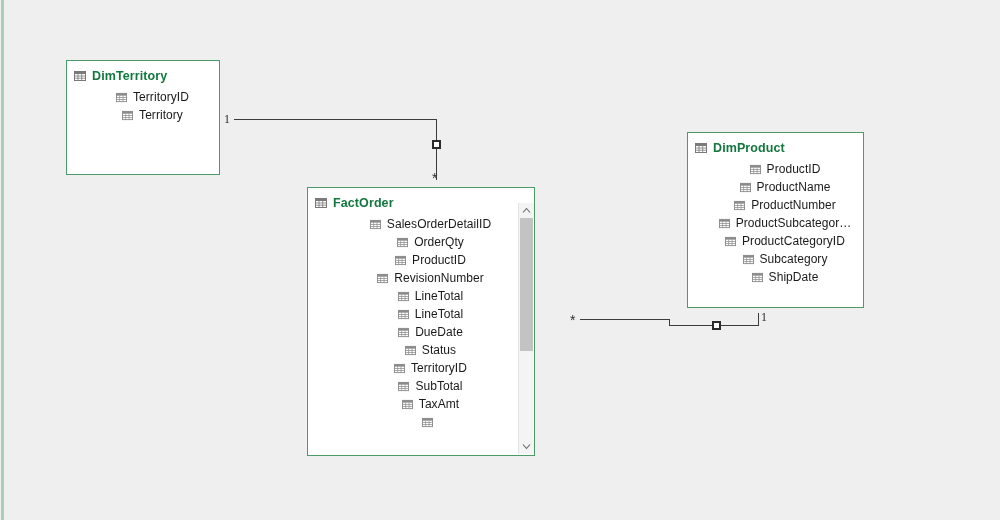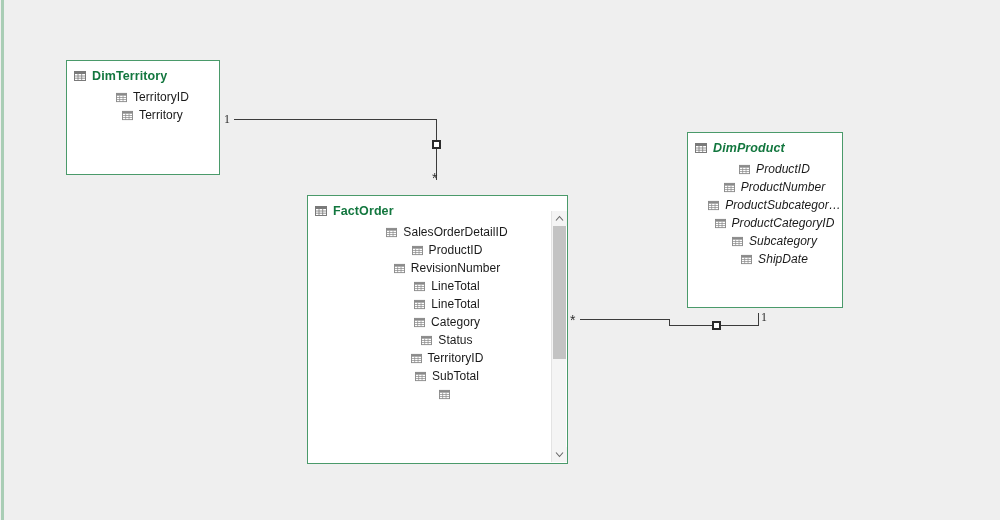--- a/index.html
+++ b/index.html
@@ -182,21 +182,21 @@
               <line x1="0.5" x2="11.5" y1="6" y2="6" stroke="#8a8a8a" stroke-width="0.8"></line>
               <line x1="0.5" x2="11.5" y1="8.2" y2="8.2" stroke="#8a8a8a" stroke-width="0.8"></line>
               <line x1="4" x2="4" y1="4" y2="10.5" stroke="#8a8a8a" stroke-width="0.8"></line>
               <line x1="7.7" x2="7.7" y1="4" y2="10.5" stroke="#8a8a8a" stroke-width="0.8"></line>
             </svg>
           </span>
           <span class="field-label">Territory</span>
         </div>
       </div>
     </div>
-    <div class="entity" style="left: 307px; top: 187px; width: 261px; height: 269px; margin-top: 8px;">
+    <div class="entity" style="left: 307px; top: 187px; width: 228px; height: 269px;">
       <div class="entity-header">
         <span class="ic">
           <svg width="12" height="12" viewBox="0 0 12 12">
             <rect x="0.5" y="1.5" width="11" height="9" fill="#ffffff" stroke="#7a7a7a"></rect>
             <rect x="0.5" y="1.5" width="11" height="2.5" fill="#7a7a7a"></rect>
             <line x1="0.5" x2="11.5" y1="6" y2="6" stroke="#7a7a7a" stroke-width="0.8"></line>
             <line x1="0.5" x2="11.5" y1="8.2" y2="8.2" stroke="#7a7a7a" stroke-width="0.8"></line>
             <line x1="4" x2="4" y1="4" y2="10.5" stroke="#7a7a7a" stroke-width="0.8"></line>
             <line x1="7.7" x2="7.7" y1="4" y2="10.5" stroke="#7a7a7a" stroke-width="0.8"></line>
           </svg>
@@ -221,20 +221,33 @@
           <span class="ic">
             <svg width="11" height="11" viewBox="0 0 12 12">
               <rect x="0.5" y="1.5" width="11" height="9" fill="#ffffff" stroke="#8a8a8a"></rect>
               <rect x="0.5" y="1.5" width="11" height="2.5" fill="#8a8a8a"></rect>
               <line x1="0.5" x2="11.5" y1="6" y2="6" stroke="#8a8a8a" stroke-width="0.8"></line>
               <line x1="0.5" x2="11.5" y1="8.2" y2="8.2" stroke="#8a8a8a" stroke-width="0.8"></line>
               <line x1="4" x2="4" y1="4" y2="10.5" stroke="#8a8a8a" stroke-width="0.8"></line>
               <line x1="7.7" x2="7.7" y1="4" y2="10.5" stroke="#8a8a8a" stroke-width="0.8"></line>
             </svg>
           </span>
+          <span class="field-label">OrderQty</span>
+        </div>
+        <div class="field">
+          <span class="ic">
+            <svg width="11" height="11" viewBox="0 0 12 12">
+              <rect x="0.5" y="1.5" width="11" height="9" fill="#ffffff" stroke="#8a8a8a"></rect>
+              <rect x="0.5" y="1.5" width="11" height="2.5" fill="#8a8a8a"></rect>
+              <line x1="0.5" x2="11.5" y1="6" y2="6" stroke="#8a8a8a" stroke-width="0.8"></line>
+              <line x1="0.5" x2="11.5" y1="8.2" y2="8.2" stroke="#8a8a8a" stroke-width="0.8"></line>
+              <line x1="4" x2="4" y1="4" y2="10.5" stroke="#8a8a8a" stroke-width="0.8"></line>
+              <line x1="7.7" x2="7.7" y1="4" y2="10.5" stroke="#8a8a8a" stroke-width="0.8"></line>
+            </svg>
+          </span>
           <span class="field-label">ProductID</span>
         </div>
         <div class="field">
           <span class="ic">
             <svg width="11" height="11" viewBox="0 0 12 12">
               <rect x="0.5" y="1.5" width="11" height="9" fill="#ffffff" stroke="#8a8a8a"></rect>
               <rect x="0.5" y="1.5" width="11" height="2.5" fill="#8a8a8a"></rect>
               <line x1="0.5" x2="11.5" y1="6" y2="6" stroke="#8a8a8a" stroke-width="0.8"></line>
               <line x1="0.5" x2="11.5" y1="8.2" y2="8.2" stroke="#8a8a8a" stroke-width="0.8"></line>
               <line x1="4" x2="4" y1="4" y2="10.5" stroke="#8a8a8a" stroke-width="0.8"></line>
@@ -273,21 +286,21 @@
           <span class="ic">
             <svg width="11" height="11" viewBox="0 0 12 12">
               <rect x="0.5" y="1.5" width="11" height="9" fill="#ffffff" stroke="#8a8a8a"></rect>
               <rect x="0.5" y="1.5" width="11" height="2.5" fill="#8a8a8a"></rect>
               <line x1="0.5" x2="11.5" y1="6" y2="6" stroke="#8a8a8a" stroke-width="0.8"></line>
               <line x1="0.5" x2="11.5" y1="8.2" y2="8.2" stroke="#8a8a8a" stroke-width="0.8"></line>
               <line x1="4" x2="4" y1="4" y2="10.5" stroke="#8a8a8a" stroke-width="0.8"></line>
               <line x1="7.7" x2="7.7" y1="4" y2="10.5" stroke="#8a8a8a" stroke-width="0.8"></line>
             </svg>
           </span>
-          <span class="field-label">Category</span>
+          <span class="field-label">DueDate</span>
         </div>
         <div class="field">
           <span class="ic">
             <svg width="11" height="11" viewBox="0 0 12 12">
               <rect x="0.5" y="1.5" width="11" height="9" fill="#ffffff" stroke="#8a8a8a"></rect>
               <rect x="0.5" y="1.5" width="11" height="2.5" fill="#8a8a8a"></rect>
               <line x1="0.5" x2="11.5" y1="6" y2="6" stroke="#8a8a8a" stroke-width="0.8"></line>
               <line x1="0.5" x2="11.5" y1="8.2" y2="8.2" stroke="#8a8a8a" stroke-width="0.8"></line>
               <line x1="4" x2="4" y1="4" y2="10.5" stroke="#8a8a8a" stroke-width="0.8"></line>
               <line x1="7.7" x2="7.7" y1="4" y2="10.5" stroke="#8a8a8a" stroke-width="0.8"></line>
@@ -313,20 +326,33 @@
             <svg width="11" height="11" viewBox="0 0 12 12">
               <rect x="0.5" y="1.5" width="11" height="9" fill="#ffffff" stroke="#8a8a8a"></rect>
               <rect x="0.5" y="1.5" width="11" height="2.5" fill="#8a8a8a"></rect>
               <line x1="0.5" x2="11.5" y1="6" y2="6" stroke="#8a8a8a" stroke-width="0.8"></line>
               <line x1="0.5" x2="11.5" y1="8.2" y2="8.2" stroke="#8a8a8a" stroke-width="0.8"></line>
               <line x1="4" x2="4" y1="4" y2="10.5" stroke="#8a8a8a" stroke-width="0.8"></line>
               <line x1="7.7" x2="7.7" y1="4" y2="10.5" stroke="#8a8a8a" stroke-width="0.8"></line>
             </svg>
           </span>
           <span class="field-label">SubTotal</span>
+        </div>
+        <div class="field">
+          <span class="ic">
+            <svg width="11" height="11" viewBox="0 0 12 12">
+              <rect x="0.5" y="1.5" width="11" height="9" fill="#ffffff" stroke="#8a8a8a"></rect>
+              <rect x="0.5" y="1.5" width="11" height="2.5" fill="#8a8a8a"></rect>
+              <line x1="0.5" x2="11.5" y1="6" y2="6" stroke="#8a8a8a" stroke-width="0.8"></line>
+              <line x1="0.5" x2="11.5" y1="8.2" y2="8.2" stroke="#8a8a8a" stroke-width="0.8"></line>
+              <line x1="4" x2="4" y1="4" y2="10.5" stroke="#8a8a8a" stroke-width="0.8"></line>
+              <line x1="7.7" x2="7.7" y1="4" y2="10.5" stroke="#8a8a8a" stroke-width="0.8"></line>
+            </svg>
+          </span>
+          <span class="field-label">TaxAmt</span>
         </div>
         <div class="field">
           <span class="ic">
             <svg width="11" height="11" viewBox="0 0 12 12">
               <rect x="0.5" y="1.5" width="11" height="9" fill="#ffffff" stroke="#8a8a8a"></rect>
               <rect x="0.5" y="1.5" width="11" height="2.5" fill="#8a8a8a"></rect>
               <line x1="0.5" x2="11.5" y1="6" y2="6" stroke="#8a8a8a" stroke-width="0.8"></line>
               <line x1="0.5" x2="11.5" y1="8.2" y2="8.2" stroke="#8a8a8a" stroke-width="0.8"></line>
               <line x1="4" x2="4" y1="4" y2="10.5" stroke="#8a8a8a" stroke-width="0.8"></line>
               <line x1="7.7" x2="7.7" y1="4" y2="10.5" stroke="#8a8a8a" stroke-width="0.8"></line>
@@ -342,21 +368,21 @@
           </svg>
         </div>
         <div class="arrow down">
           <svg width="9" height="7" viewBox="0 0 9 7">
             <path d="M1 1.5 L4.5 5.5 L8 1.5" fill="none" stroke="#666666" stroke-width="1.1"></path>
           </svg>
         </div>
         <div class="thumb" style="top: 15px; height: 133.2px;"></div>
       </div>
     </div>
-    <div class="entity" style="left: 687px; top: 132px; width: 156px; height: 176px; font-style: italic;">
+    <div class="entity" style="left: 687px; top: 132px; width: 177px; height: 176px;">
       <div class="entity-header">
         <span class="ic">
           <svg width="12" height="12" viewBox="0 0 12 12">
             <rect x="0.5" y="1.5" width="11" height="9" fill="#ffffff" stroke="#7a7a7a"></rect>
             <rect x="0.5" y="1.5" width="11" height="2.5" fill="#7a7a7a"></rect>
             <line x1="0.5" x2="11.5" y1="6" y2="6" stroke="#7a7a7a" stroke-width="0.8"></line>
             <line x1="0.5" x2="11.5" y1="8.2" y2="8.2" stroke="#7a7a7a" stroke-width="0.8"></line>
             <line x1="4" x2="4" y1="4" y2="10.5" stroke="#7a7a7a" stroke-width="0.8"></line>
             <line x1="7.7" x2="7.7" y1="4" y2="10.5" stroke="#7a7a7a" stroke-width="0.8"></line>
           </svg>
@@ -369,20 +395,33 @@
             <svg width="11" height="11" viewBox="0 0 12 12">
               <rect x="0.5" y="1.5" width="11" height="9" fill="#ffffff" stroke="#8a8a8a"></rect>
               <rect x="0.5" y="1.5" width="11" height="2.5" fill="#8a8a8a"></rect>
               <line x1="0.5" x2="11.5" y1="6" y2="6" stroke="#8a8a8a" stroke-width="0.8"></line>
               <line x1="0.5" x2="11.5" y1="8.2" y2="8.2" stroke="#8a8a8a" stroke-width="0.8"></line>
               <line x1="4" x2="4" y1="4" y2="10.5" stroke="#8a8a8a" stroke-width="0.8"></line>
               <line x1="7.7" x2="7.7" y1="4" y2="10.5" stroke="#8a8a8a" stroke-width="0.8"></line>
             </svg>
           </span>
           <span class="field-label">ProductID</span>
+        </div>
+        <div class="field">
+          <span class="ic">
+            <svg width="11" height="11" viewBox="0 0 12 12">
+              <rect x="0.5" y="1.5" width="11" height="9" fill="#ffffff" stroke="#8a8a8a"></rect>
+              <rect x="0.5" y="1.5" width="11" height="2.5" fill="#8a8a8a"></rect>
+              <line x1="0.5" x2="11.5" y1="6" y2="6" stroke="#8a8a8a" stroke-width="0.8"></line>
+              <line x1="0.5" x2="11.5" y1="8.2" y2="8.2" stroke="#8a8a8a" stroke-width="0.8"></line>
+              <line x1="4" x2="4" y1="4" y2="10.5" stroke="#8a8a8a" stroke-width="0.8"></line>
+              <line x1="7.7" x2="7.7" y1="4" y2="10.5" stroke="#8a8a8a" stroke-width="0.8"></line>
+            </svg>
+          </span>
+          <span class="field-label">ProductName</span>
         </div>
         <div class="field">
           <span class="ic">
             <svg width="11" height="11" viewBox="0 0 12 12">
               <rect x="0.5" y="1.5" width="11" height="9" fill="#ffffff" stroke="#8a8a8a"></rect>
               <rect x="0.5" y="1.5" width="11" height="2.5" fill="#8a8a8a"></rect>
               <line x1="0.5" x2="11.5" y1="6" y2="6" stroke="#8a8a8a" stroke-width="0.8"></line>
               <line x1="0.5" x2="11.5" y1="8.2" y2="8.2" stroke="#8a8a8a" stroke-width="0.8"></line>
               <line x1="4" x2="4" y1="4" y2="10.5" stroke="#8a8a8a" stroke-width="0.8"></line>
               <line x1="7.7" x2="7.7" y1="4" y2="10.5" stroke="#8a8a8a" stroke-width="0.8"></line>

